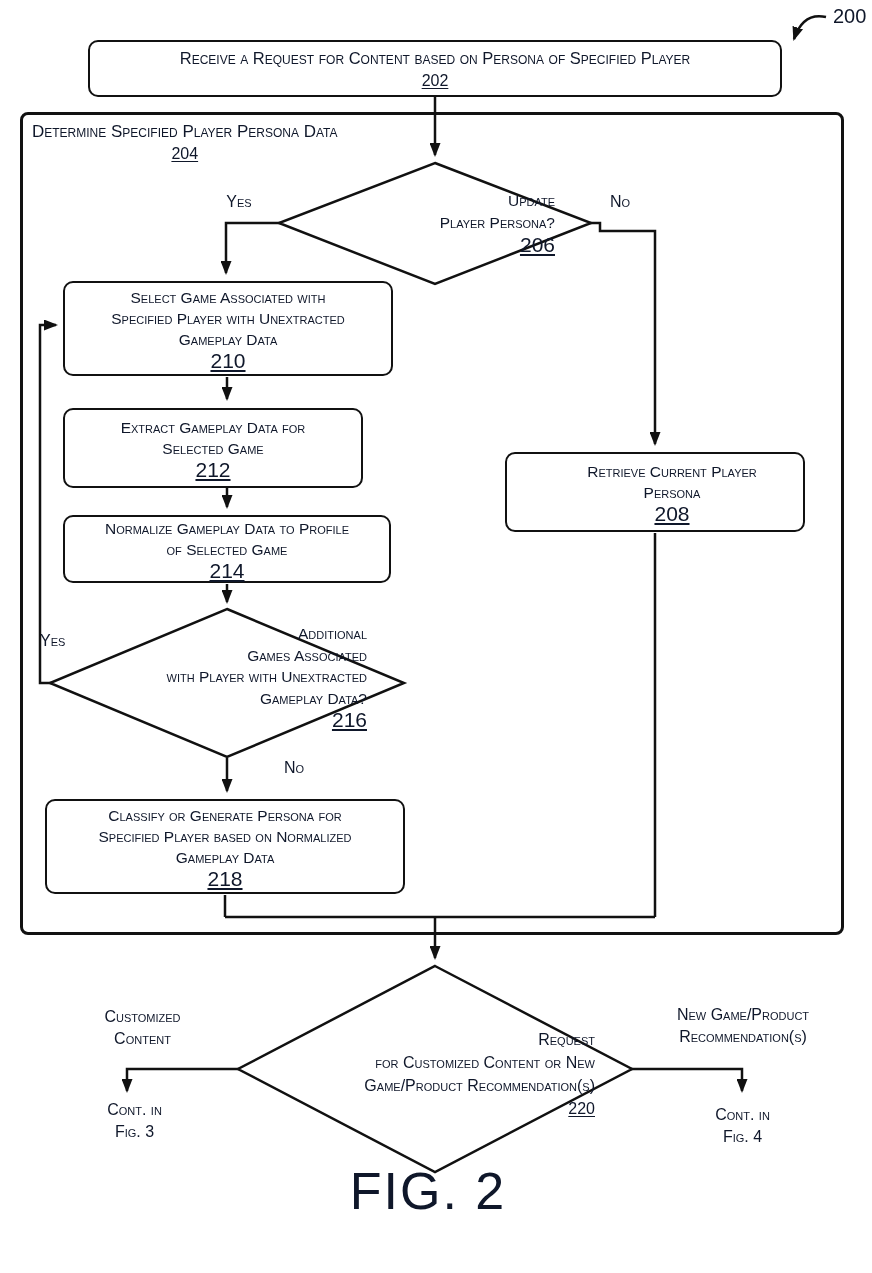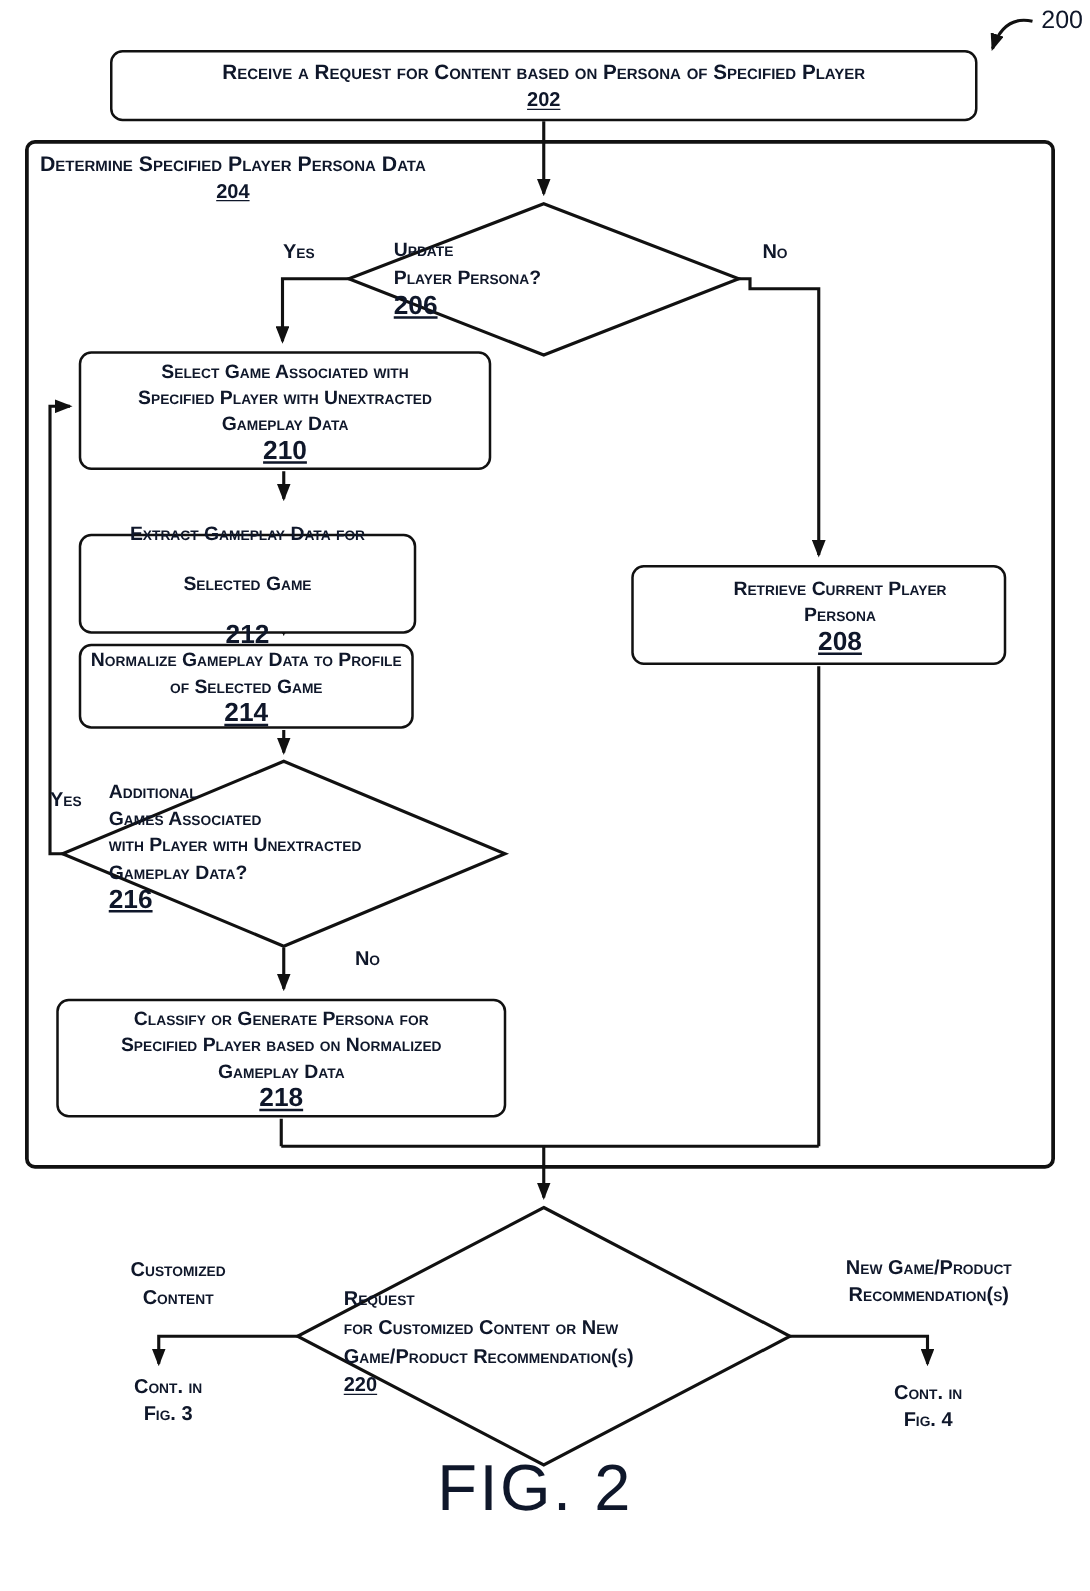--- a/index.html
+++ b/index.html
@@ -1,48 +1,48 @@
 <!DOCTYPE html>
 <html><head>
 <meta charset="utf-8">
 <style>
   html,body{margin:0;padding:0;background:#fff;}
   .canvas{
     position:relative;width:872px;height:1273px;background:#fff;overflow:hidden;
     font-family:"Liberation Sans",sans-serif;color:#0f172a;
   }
-  .sc{font-variant:small-caps;font-weight:bold;}
+  .sc{font-variant:small-caps;}
   
   .container-box{
     position:absolute;left:20px;top:112px;width:818px;height:817px;
     border:3px solid #111;border-radius:8px;z-index:1;background:transparent;
   }
   .wires{position:absolute;left:0;top:0;z-index:2;}
   
   .box{
     position:absolute;background:#fff;border:2.5px solid #111;border-radius:10px;
     display:flex;flex-direction:column;align-items:center;justify-content:center;
     text-align:center;z-index:3;padding:2px 4px;box-sizing:border-box;
   }
   .box .ln,.dtext .ln{display:block;font-size:15.5px;line-height:21px;white-space:nowrap;}
   .ref{display:block;font-size:21px;line-height:21px;text-decoration:underline;text-underline-offset:2px;}
   .b202{left:88px;top:40px;width:694px;height:57px;}
   .b202 .ln{font-size:16.5px;line-height:24px;}
   .b202 .ref{font-size:16px;line-height:22px;}
   .b210{left:63px;top:281px;width:330px;height:95px;}
-  .b212{left:63px;top:427px;width:270px;height:80px;gap:19px;}
-  .b214{left:63px;top:515px;width:268px;height:68px;}
+  .b212{left:63px;top:408px;width:300px;height:80px;}
+  .b214{left:63px;top:515px;width:328px;height:68px;}
   .b218{left:45px;top:799px;width:360px;height:95px;}
   .b208{left:505px;top:452px;width:300px;height:80px;padding-left:38px;}
   
   .clabel{position:absolute;left:32px;top:120px;text-align:left;z-index:4;}
   .clabel .ln{display:block;font-size:17px;line-height:23px;white-space:nowrap;}
   .clabel .ref{text-align:center;font-size:16px;}
   
-  .dtext{position:absolute;text-align:left;z-index:4;}
+  .dtext{position:absolute;text-align:right;z-index:4;}
   .d206t{left:315px;top:190px;width:240px;}
   .d206t .ln,.d206t .ref{line-height:22px;}
   .d216t{left:87px;top:623px;width:280px;}
   .d216t .ln,.d216t .ref{line-height:21.5px;}
   .d220t{left:275px;top:1028px;width:320px;}
   .d220t .ln,.d220t .ref{font-size:16px;line-height:23px;}
   
   .lbl{position:absolute;z-index:4;font-size:16px;line-height:22px;text-align:center;}
   .yes206{left:214px;top:191px;width:50px;}
   .no206{left:598px;top:191px;width:44px;}

